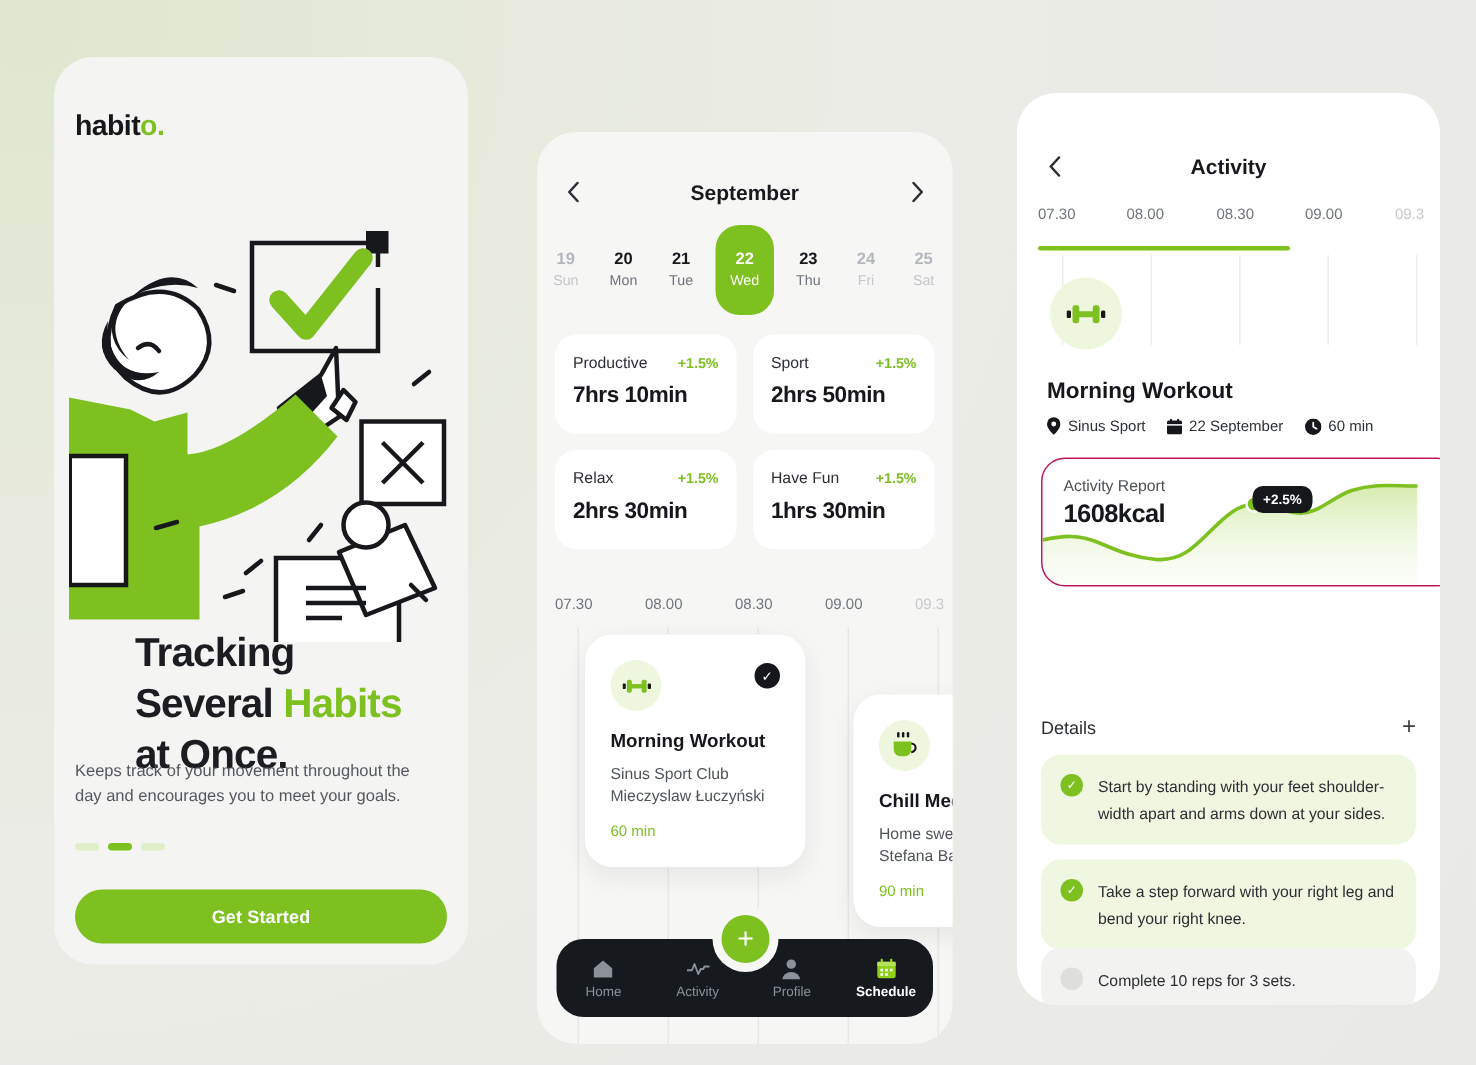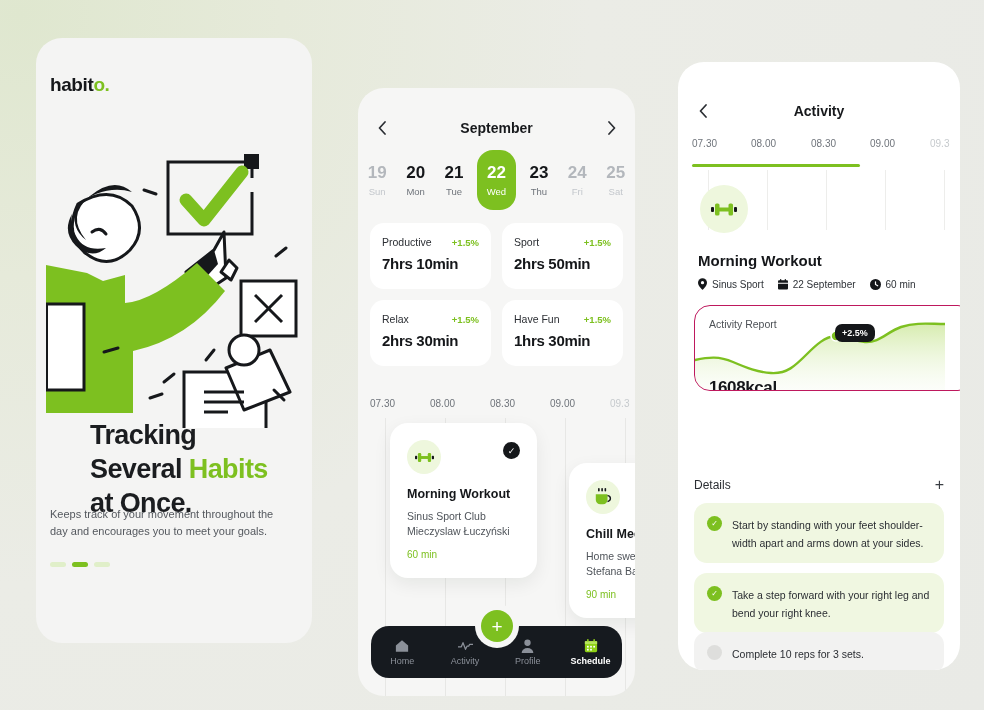--- a/index.html
+++ b/index.html
@@ -44,21 +44,21 @@
   .month-row { position: absolute; left: 0; top: 28px; width: 277px; height: 24px;
                display: flex; align-items: center; justify-content: center; }
   .month-title { font-size: 14px; font-weight: bold; color: #17191c; }
   .chev { position: absolute; top: 28px; width: 24px; height: 24px; display: flex;
           align-items: center; justify-content: center; color: #2b2e33; font-size: 15px; cursor: pointer; }
   .chev.left { left: 12px; } .chev.right { right: 12px; }
 
   .days { position: absolute; left: 0; top: 62px; width: 277px; height: 60px; display: flex; }
   .day { flex: 1; display: flex; flex-direction: column; align-items: center; justify-content: center;
          gap: 3px; cursor: pointer; }
-  .day .dnum { font-size: 17px; font-weight: bold; color: #15171a; text-align: right; }
+  .day .dnum { font-size: 11px; font-weight: bold; color: #15171a; text-align: right; }
   .day .dlab { font-size: 9.5px; color: #6f747b; }
   .day.dim .dnum { color: #b3b7bc; } .day.dim .dlab { color: #c3c7cc; }
   .day.sel { background: #7dc020; border-radius: 16px; margin: 0 4px; }
   .day.sel .dnum, .day.sel .dlab { color: #fff; }
 
   .stats { position: absolute; left: 12px; top: 135px; width: 253px;
            display: flex; flex-wrap: wrap; gap: 11px; }
   .stat { width: 121px; height: 66px; background: #fff; border-radius: 14px; padding: 13px 12px; }
   .stat .srow { display: flex; align-items: center; justify-content: space-between; }
   .stat .sname { font-size: 10.5px; color: #2b2e33; }
@@ -114,21 +114,21 @@
   .a-ico { position: absolute; left: 22px; top: 123px; width: 48px; height: 48px; border-radius: 50%;
            background: #eef7dd; display: flex; align-items: center; justify-content: center; }
   .a-title { position: absolute; left: 20px; top: 190px; font-size: 15px; font-weight: bold; color: #15171a; }
   .a-meta { position: absolute; left: 20px; top: 216px; width: 250px; display: flex; gap: 14px; }
   .a-meta .m { display: flex; align-items: center; gap: 5px; font-size: 10px; color: #2e3237; }
 
   .report { position: absolute; left: 16px; top: 243px; width: 280px; height: 86px;
             background: #fff; border: 1px solid #be185d; border-radius: 16px; overflow: hidden; }
   .report .rlab { position: absolute; left: 14px; top: 12px; font-size: 10.5px; color: #4d5156; }
   .report .rval { position: absolute; left: 14px; top: 27px; font-size: 17px; font-weight: bold;
-                  color: #15171a; letter-spacing: -0.4px; margin-top: 45px; }
+                  color: #15171a; letter-spacing: -0.4px; }
   .report .pill { position: absolute; left: 140px; top: 18px; background: #15171a; color: #fff;
                   font-size: 9px; font-weight: bold; padding: 4px 7px; border-radius: 7px; }
   .report svg { position: absolute; left: 0; bottom: 0; }
 
   .det-head { position: absolute; left: 16px; top: 415px; width: 250px; display: flex;
               align-items: center; justify-content: space-between; }
   .det-head .dt { font-size: 12px; color: #2b2e33; }
   .det-head .plus { font-size: 16px; color: #3a3e43; cursor: pointer; line-height: 1; }
 
   .step { position: absolute; left: 16px; width: 250px; border-radius: 13px; padding: 12px 14px 12px 38px; }
@@ -200,20 +200,21 @@
   </div>
 
   <div class="sub">Keeps track of your movement throughout the day and encourages you to meet your goals.</div>
 
   <div class="dots">
     <i></i>
     <i class="on"></i>
     <i></i>
   </div>
 
+  <button class="cta">Get Started</button>
 </div>
 
 <div class="panel" id="panel-schedule">
 
   <div class="chev left">
     <svg width="9" height="14" viewBox="0 0 9 14" fill="none">
         <polyline points="7,1 1.5,7 7,13" stroke="#2b2e33" stroke-width="1.7" fill="none" stroke-linecap="round" stroke-linejoin="round"></polyline>
       </svg>
   </div>
   <div class="month-row">

